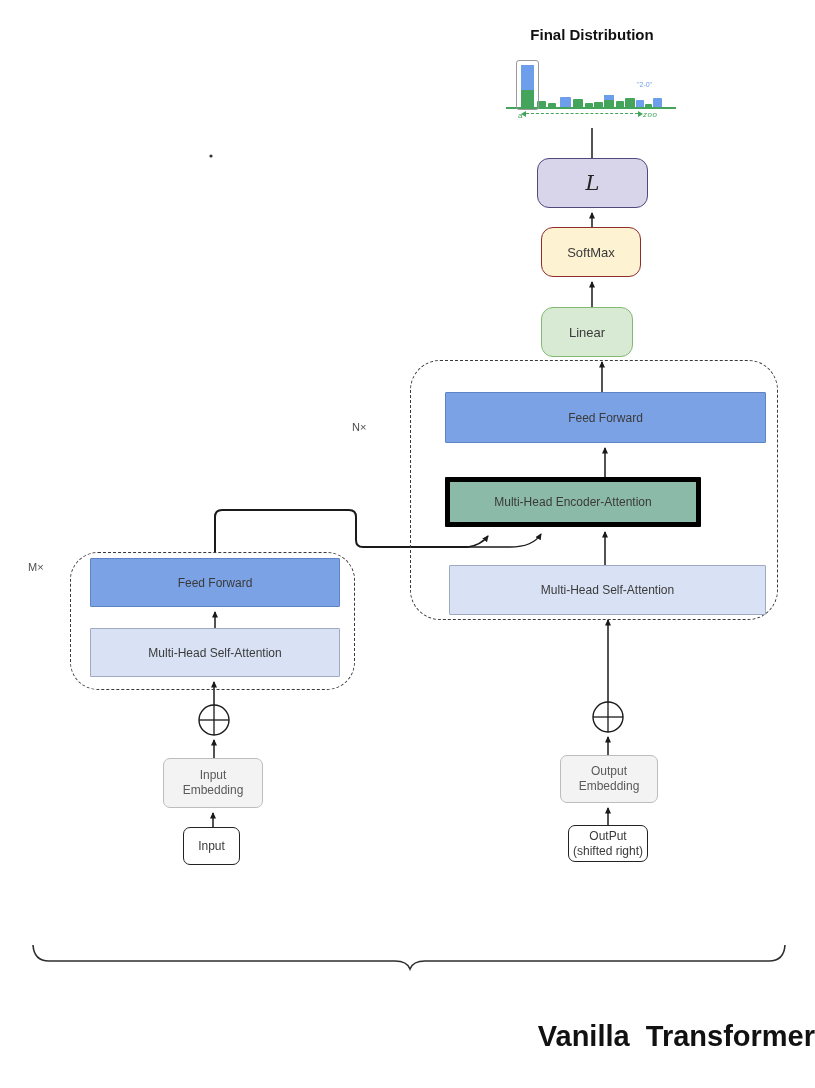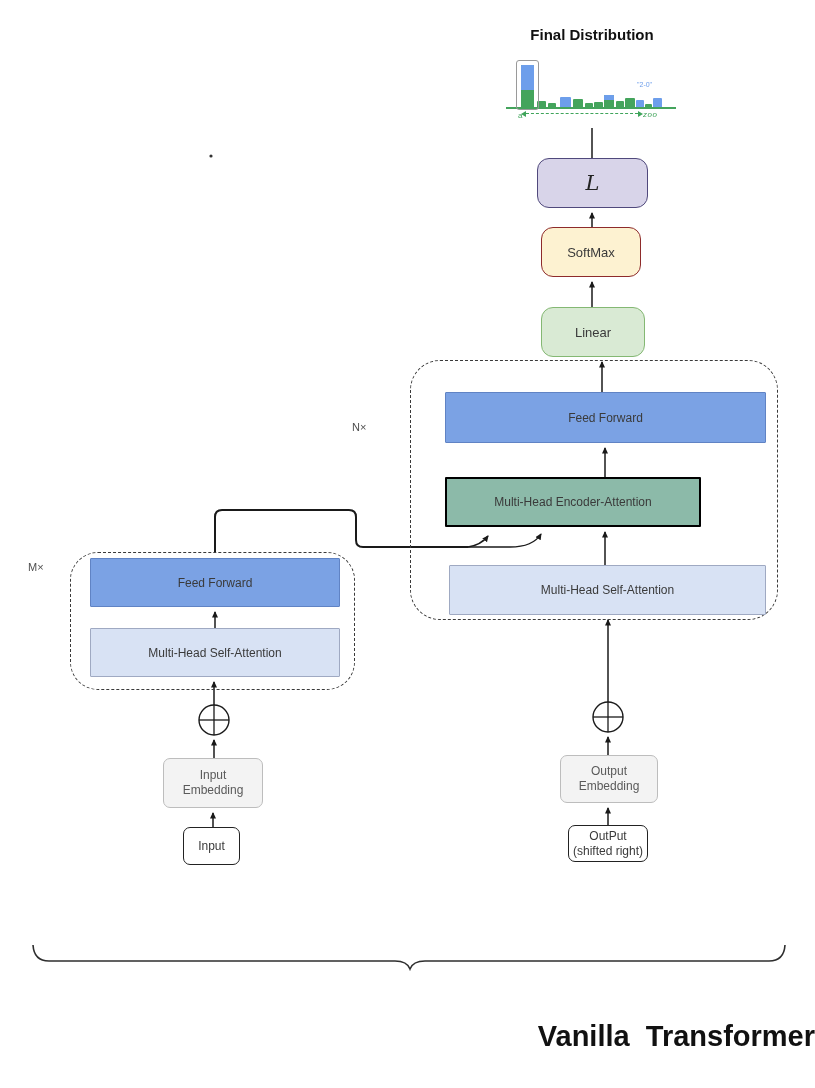--- a/index.html
+++ b/index.html
@@ -7,29 +7,29 @@
             font-family:"Liberation Sans", sans-serif;padding-left:33px; }
   svg.overlay { position:absolute; left:0; top:0; width:815px; height:1088px; }
 
   .b { position:absolute; box-sizing:border-box; display:flex; align-items:center; justify-content:center;
        text-align:center; font-size:12px; color:#3a3a3a; border-radius:1px; }
 
   #box-l { left:537px; top:158px; width:111px; height:50px; background:#d8d4e9; border:1.6px solid #50497c;
            border-radius:12px; font-family:"DejaVu Serif", serif; font-style:italic; font-size:21px; color:#222; }
   #box-softmax { left:541px; top:227px; width:100px; height:50px; background:#fdf2d1; border:1.6px solid #8e2b2b;
            border-radius:12px; font-size:13px;text-align:right; }
-  #box-linear { left:541px; top:307px; width:104px; height:50px; background:#d9ead4; border:1.6px solid #84b873;
+  #box-linear { left:541px; top:307px; width:92px; height:50px; background:#d9ead4; border:1.6px solid #84b873;
            border-radius:12px; font-size:13px; }
 
   .dashed-group { position:absolute; box-sizing:border-box; border:1.4px dashed #3a3a3a; }
   #dec-box { left:410px; top:360px; width:368px; height:260px; border-radius:30px; }
   #enc-box { left:70px; top:552px; width:285px; height:138px; border-radius:28px; }
 
   #dec-ff        { left:445px; top:392px; width:321px; height:51px; background:#7ba2e4; border:1px solid #6083c4; }
-  #dec-enc-attn  { left:445px; top:477px; width:256px; height:50px; background:#8cbaa9; border:2px solid #000000; }
+  #dec-enc-attn  { left:445px; top:477px; width:256px; height:50px; background:#8cbaa9; border:5px solid #000000; }
   #dec-self-attn { left:449px; top:565px; width:317px; height:50px; background:#d8e2f4; border:1px solid #9fa9c2; }
   #enc-ff        { left:90px;  top:558px; width:250px; height:49px; background:#7ba2e4; border:1px solid #6083c4; }
   #enc-self-attn { left:90px;  top:628px; width:250px; height:49px; background:#d8e2f4; border:1px solid #9fa9c2; }
 
   #in-embed  { left:163px; top:758px; width:100px; height:50px; background:#f3f3f3; border:1px solid #bdbdbd;
                color:#5a5a5a; white-space:pre-line; line-height:1.25; border-radius:7px; }
   #in-box    { left:183px; top:827px; width:57px;  height:38px; background:#fff; border:1.5px solid #222; border-radius:7px; }
   #out-embed { left:560px; top:755px; width:98px;  height:48px; background:#f3f3f3; border:1px solid #bdbdbd;
                color:#5a5a5a; white-space:pre-line; line-height:1.25; border-radius:7px; }
   #out-box   { left:568px; top:825px; width:80px;  height:37px; background:#fff; border:1.5px solid #222;

